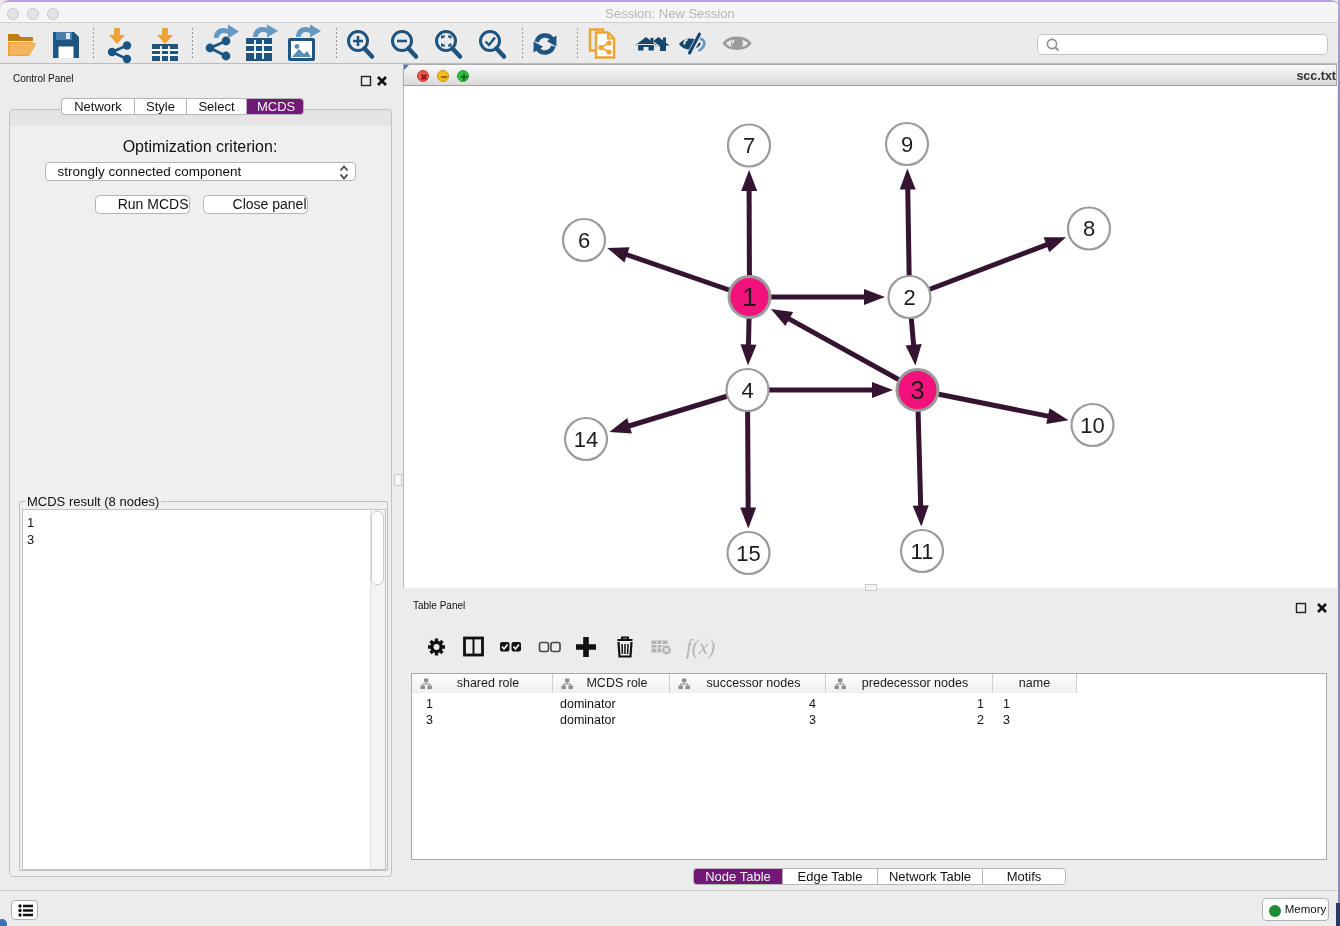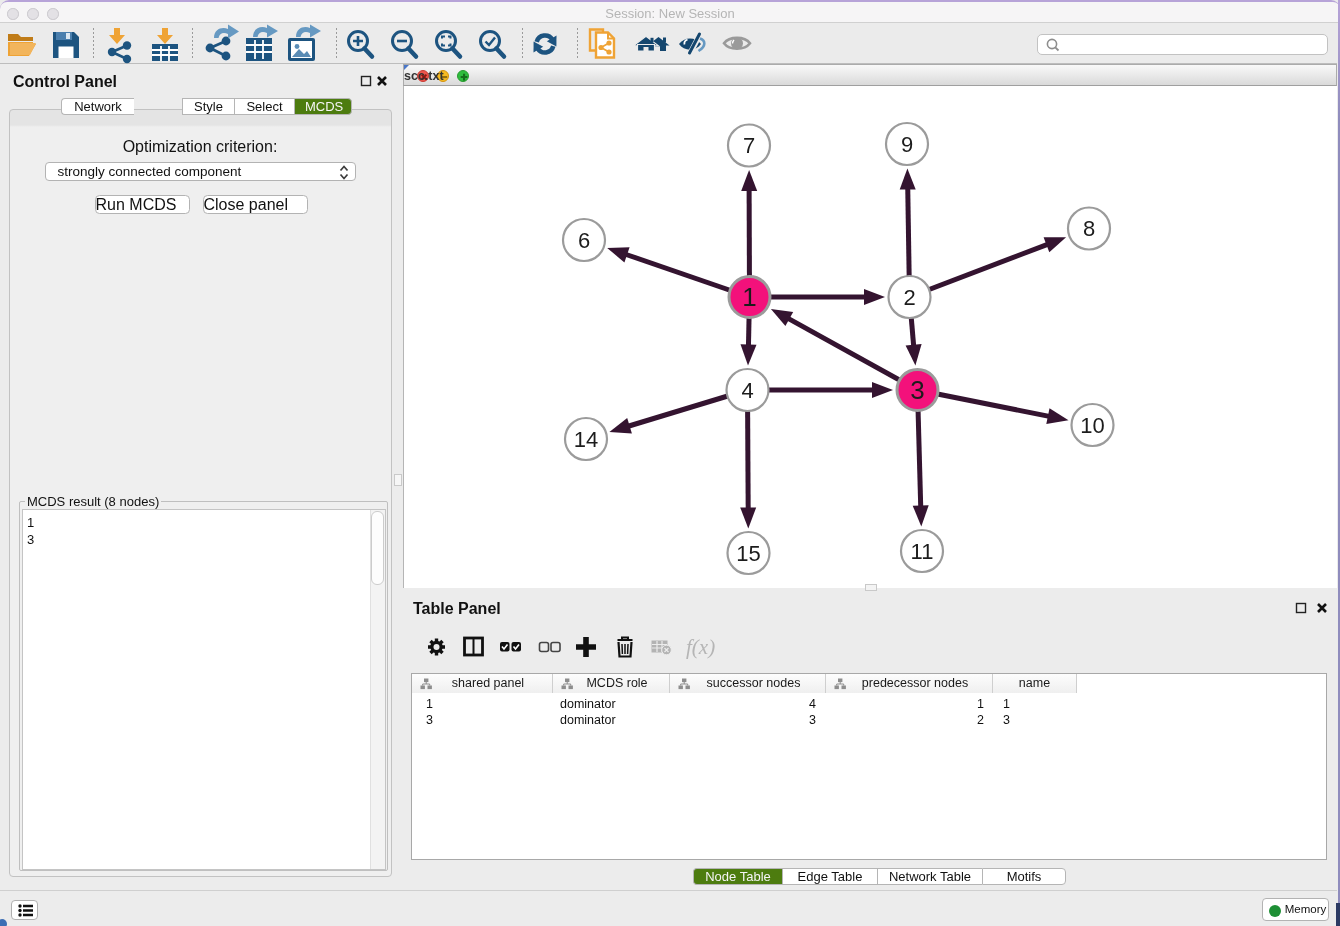--- a/index.html
+++ b/index.html
@@ -21,54 +21,54 @@
   #toolbar { left:0; top:24px; width:1337px; height:40px; background:#ebebeb;
     border-bottom:1px solid #bdbdbd; }
   .tsep { position:absolute; top:4px; height:32px; width:1px;
     background-image:linear-gradient(#9a9a9a 50%, rgba(0,0,0,0) 0%);
     background-size:1px 4px; }
   #searchbox { position:absolute; left:1037px; top:10px; width:291px; height:21px;
     background:#fff; border:1px solid #c2c2c2; border-radius:5px; }
 
   
   #cpanel { left:0; top:64px; width:393px; height:826px; background:#ececec; }
-  .panelhdr { position:absolute; left:13px; top:9px; font-size:16px; color:#111;font-weight:bold; }
+  .panelhdr { position:absolute; left:13px; top:9px; font-size:10px; color:#111; }
   .tabrow { position:absolute; display:flex; z-index:5; }
   .tab { height:17px; background:#fff; border:1px solid #b5b5b5; border-right:none;
     font-size:13px; color:#111; text-align:center; line-height:16px; padding:0 10px; }
   .tab.first { border-radius:4px 0 0 4px; }
   .tab.last { border-radius:0 4px 4px 0; border-right:1px solid #b5b5b5; }
-  .tab.sel { background:#4d7c0f; color:#f5f5f5; }
+  .tab.sel { background:#701a75; color:#f5f5f5; }
   #cbox { position:absolute; left:8.5px; top:45px; width:383px; height:768px;
     border:1px solid #c2c2c2; border-radius:4px;
     background:linear-gradient(#e4e4e4 0px, #e4e4e4 15px, #efefef 17px, #efefef 100%); }
   #optlabel { position:absolute; left:0; top:28px; width:100%; text-align:center;
     font-size:16px; color:#111; }
   #combo { position:absolute; left:35px; top:52px; width:311px; height:19px;
     background:#fff; border:1px solid #b3b3b3; border-radius:4px;
     font-size:13.5px; color:#111; line-height:17px; padding-left:12px; }
   .btn { position:absolute; top:85px; height:19px; background:#fff;
-    border:1px solid #b3b3b3; border-radius:4.5px; font-size:16px; color:#111;
-    text-align:left; line-height:17px; }
+    border:1px solid #b3b3b3; border-radius:4.5px; font-size:14px; color:#111;
+    text-align:right; line-height:17px; }
   #fieldset { position:absolute; left:9.5px; top:391px; width:369px; height:370px;
     border:1px solid #bfbfbf; border-radius:2px; }
   #legend { position:absolute; left:5px; top:-8px; background:#efefef;
     font-size:13px; color:#111; padding:0 2px; }
   #resultarea { position:absolute; left:2px; top:7px; width:364px; height:361px;
     background:#fff; border:1px solid #c4c4c4; font-size:13px; color:#111; }
 
   
   #vdiv { left:393px; top:64px; width:10px; height:826px; background:#ececec; }
 
   
   #netwin { left:403px; top:64px; width:934px; height:524px; }
   #nettitle { position:absolute; left:0; top:0; width:934px; height:22px;
     background:linear-gradient(#f9f9f9,#dadada); border:1px solid #ababab; border-bottom:1px solid #9f9f9f; }
   .tl2 { position:absolute; top:5px; width:12px; height:12px; border-radius:50%; }
-  #netname { position:absolute; left:0; top:4px; width:100%; text-align:left;
+  #netname { position:absolute; left:0; top:4px; width:100%; text-align:right;
     font-size:12.5px; font-weight:bold; color:#333; }
   #canvas { position:absolute; left:0; top:22px; width:934px; height:502px;
     background:#fff; border-left:1px solid #b5b5b5; }
 
   
   #hdiv { left:403px; top:588px; width:934px; height:9px; background:#ececec; }
 
   
   #tpanel { left:403px; top:597px; width:934px; height:293px; background:#ececec; }
   #ttable { position:absolute; left:8px; top:76px; width:916px; height:187px;
@@ -202,21 +202,21 @@
   </div>
 
   <div class="abs" id="cpanel">
     <div class="panelhdr">Control Panel</div>
     <svg width="30" height="14" viewBox="0 0 30 14" style="position:absolute;left:360px;top:10px;">
 <rect x="1.5" y="2.5" width="9" height="9" fill="none" stroke="#222" stroke-width="1.4"></rect>
 <path d="M18 3 L26 11 M26 3 L18 11" stroke="#111" stroke-width="2.6"></path>
     </svg>
     <div class="tabrow" style="left:61px; top:34px;">
       <div class="tab first" style="width:73px;">Network</div>
-      <div class="tab" style="width:52px;margin-left:48px;">Style</div>
+      <div class="tab" style="width:52px;">Style</div>
       <div class="tab" style="width:60px;">Select</div>
       <div class="tab last sel" style="width:58px;">MCDS</div>
     </div>
     <div id="cbox">
       <div id="optlabel">Optimization criterion:</div>
       <div id="combo">strongly connected component<svg width="10" height="15" viewBox="0 0 10 15" style="position:absolute;right:6px;top:1.5px;">
           <path d="M1.5 5.5 L5 1.5 L8.5 5.5 M1.5 9.5 L5 13.5 L8.5 9.5" stroke="#3c3c3c" stroke-width="1.7" fill="none"></path>
         </svg></div>
       <div class="btn" style="left:85px; width:95px;">Run MCDS</div>
       <div class="btn" style="left:193px; width:105px;">Close panel</div>
@@ -359,21 +359,21 @@
 
 <text x="283" y="29" font-family="Liberation Serif, serif" font-style="italic" font-size="21" fill="#b5b5b5">f(x)</text>
 </svg>
     </div>
     <div id="ttable">
     <div class="thdr" style="left:0px;width:141px;"><svg width="12" height="12" viewBox="0 0 12 12" style="position:absolute;left:8px;top:4px;">
 <rect x="4" y="0.5" width="4.4" height="3.6" fill="#8d8d8d"></rect>
 <rect x="0.5" y="7.5" width="4.4" height="3.6" fill="#8d8d8d"></rect>
 <rect x="7.5" y="7.5" width="4.4" height="3.6" fill="#8d8d8d"></rect>
 <path d="M6.2 4 L6.2 6 M2.7 7.5 L2.7 6 L9.7 6 L9.7 7.5" stroke="#8d8d8d" stroke-width="1" fill="none"></path>
-        </svg><span style="margin-left:12px;">shared panel</span></div>
+        </svg><span style="margin-left:12px;">shared role</span></div>
     <div class="thdr" style="left:141px;width:117px;"><svg width="12" height="12" viewBox="0 0 12 12" style="position:absolute;left:8px;top:4px;">
 <rect x="4" y="0.5" width="4.4" height="3.6" fill="#8d8d8d"></rect>
 <rect x="0.5" y="7.5" width="4.4" height="3.6" fill="#8d8d8d"></rect>
 <rect x="7.5" y="7.5" width="4.4" height="3.6" fill="#8d8d8d"></rect>
 <path d="M6.2 4 L6.2 6 M2.7 7.5 L2.7 6 L9.7 6 L9.7 7.5" stroke="#8d8d8d" stroke-width="1" fill="none"></path>
         </svg><span style="margin-left:12px;">MCDS role</span></div>
     <div class="thdr" style="left:258px;width:156px;"><svg width="12" height="12" viewBox="0 0 12 12" style="position:absolute;left:8px;top:4px;">
 <rect x="4" y="0.5" width="4.4" height="3.6" fill="#8d8d8d"></rect>
 <rect x="0.5" y="7.5" width="4.4" height="3.6" fill="#8d8d8d"></rect>
 <rect x="7.5" y="7.5" width="4.4" height="3.6" fill="#8d8d8d"></rect>

